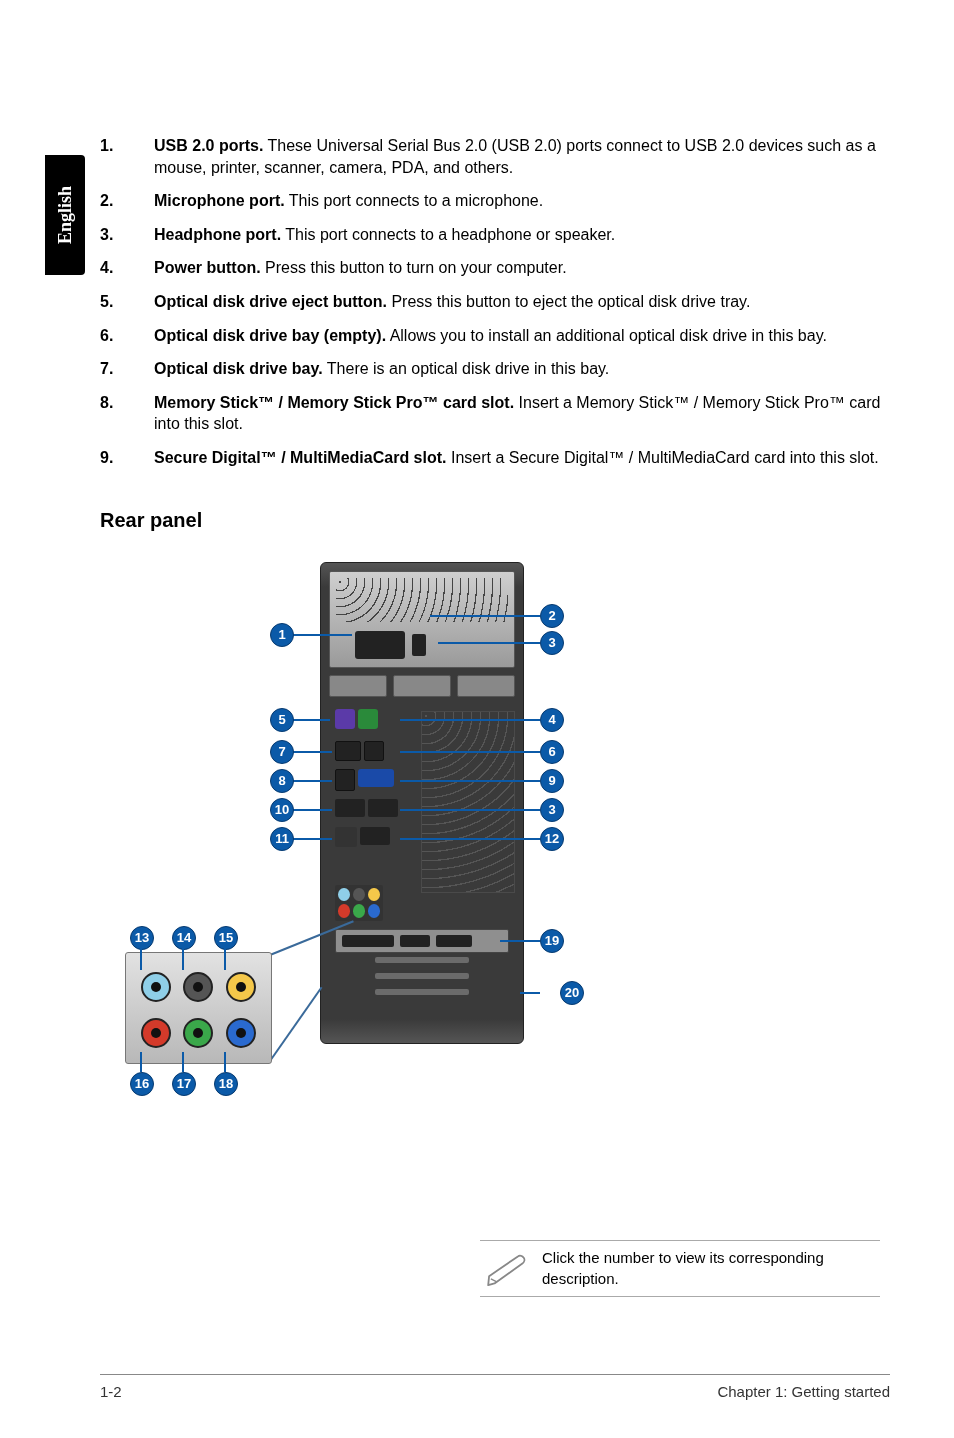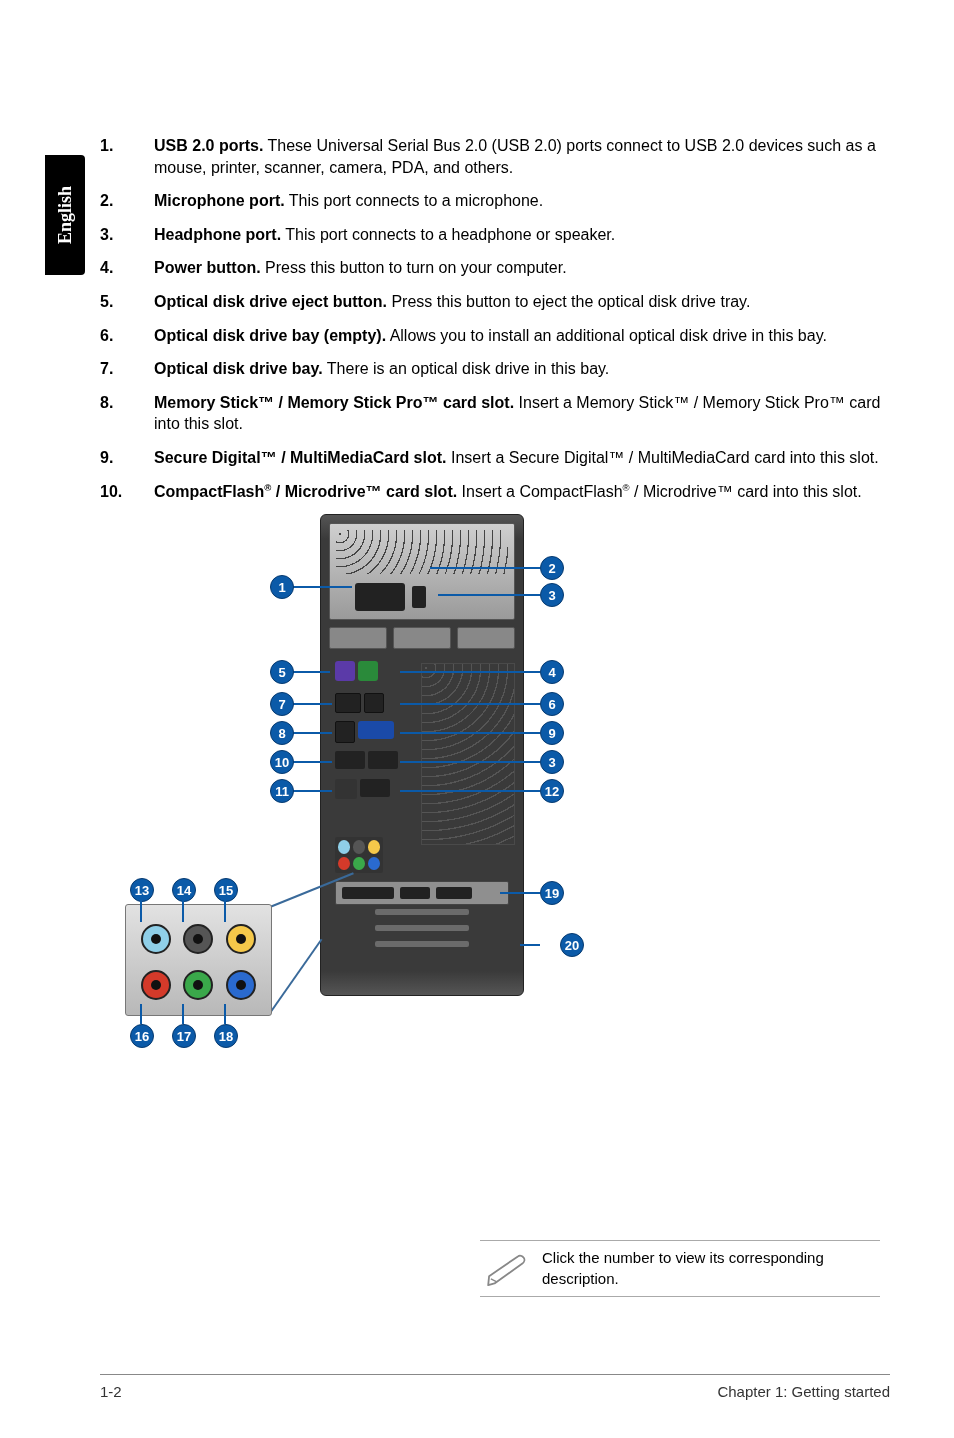--- a/index.html
+++ b/index.html
@@ -229,26 +229,23 @@
         <span class="txt"><span class="bold">Optical disk drive bay.</span><span> There is an optical disk drive in this bay.</span></span>
       </li>
       <li>
         <span class="num">8.</span>
         <span class="txt"><span class="bold">Memory Stick™ / Memory Stick Pro™ card slot.</span><span> Insert a Memory Stick™ / Memory Stick Pro™ card into this slot.</span></span>
       </li>
       <li>
         <span class="num">9.</span>
         <span class="txt"><span class="bold">Secure Digital™ / MultiMediaCard slot.</span><span> Insert a Secure Digital™ / MultiMediaCard card into this slot.</span></span>
       </li>
-      <li>
-        <span class="num">10.</span>
-        <span class="txt"><span class="bold" id="lead10">CompactFlash<sup>®</sup> / Microdrive™ card slot.</span><span id="body10"> Insert a CompactFlash<sup>®</sup> / Microdrive™ card into this slot.</span></span>
-      </li>
     </ol>
 
+    <h2 class="rear-heading">Rear panel</h2>
 
     <div class="diagram-area">
       <div class="tower">
         <div class="psu">
           <div class="vent"></div>
           <div class="psu-ports"></div>
           <div class="psu-switch"></div>
         </div>
         <div class="io-blocks">
             <div></div>

